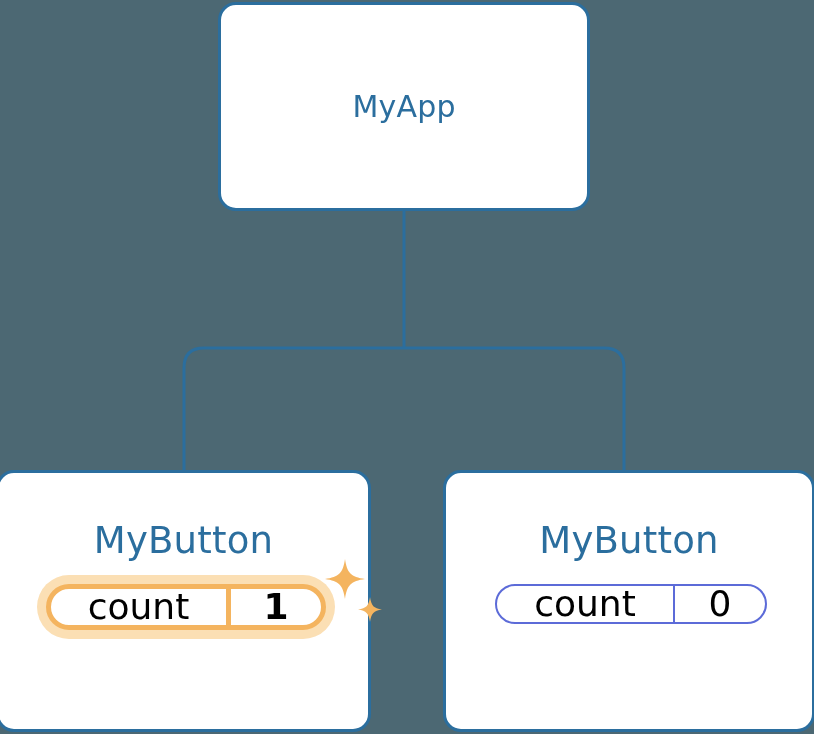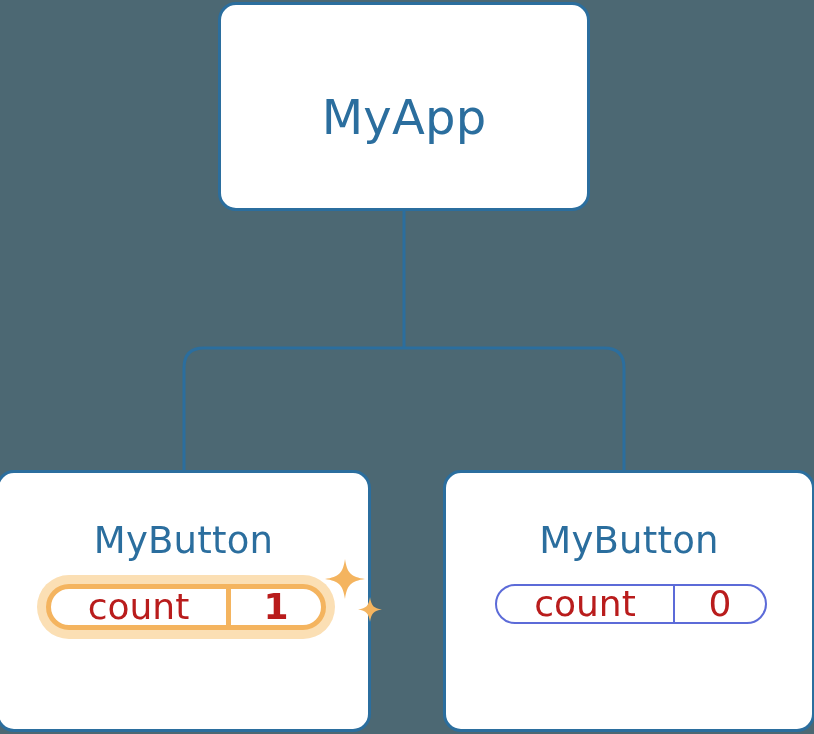--- a/index.html
+++ b/index.html
@@ -56,21 +56,21 @@
     left: 0;
     width: 100%;
     text-align: center;
     color: #2b6e9e;
     font-weight: 400;
     letter-spacing: .2px;
     white-space: nowrap;
   }
   .node-root .node-title {
     top: 84px;
-    font-size: 48px;
+    font-size: 30px;
   }
   .node-child-left .node-title {
     top: 46px;
     font-size: 37px;
   }
   .node-child-right .node-title {
     top: 46px;
     font-size: 37px;
   }
 
@@ -86,21 +86,21 @@
     display: flex;
     align-items: stretch;
     background: #ffffff;
     border-radius: 999px;
     overflow: hidden;
   }
   .pill-key, .pill-val {
     display: flex;
     align-items: center;
     justify-content: center;
-    color: #b91c1c;
+    color: #000000;
     line-height: 1;
     text-align: right;
   }
 
   
   .pill-plain {
     border: 2px solid #5c6bd8;
   }
   .pill-plain .pill-key {
     width: 176px;

